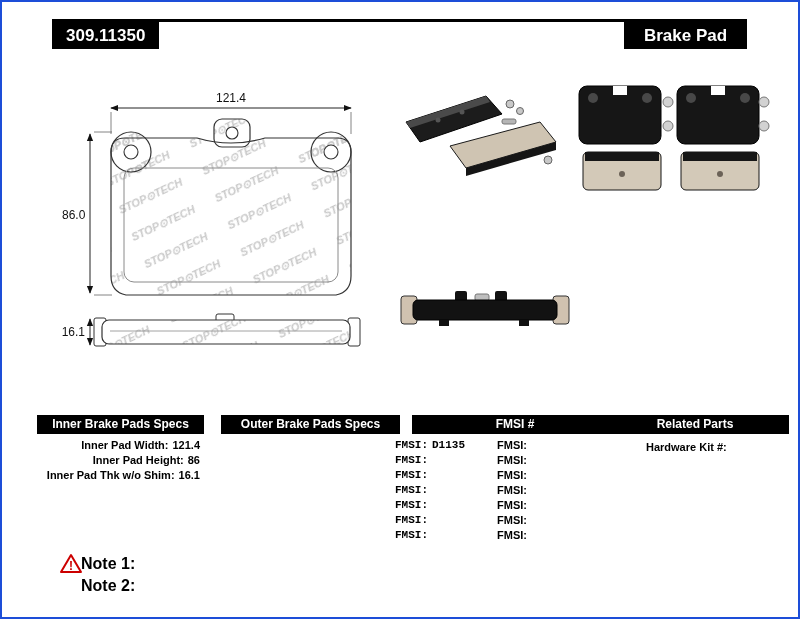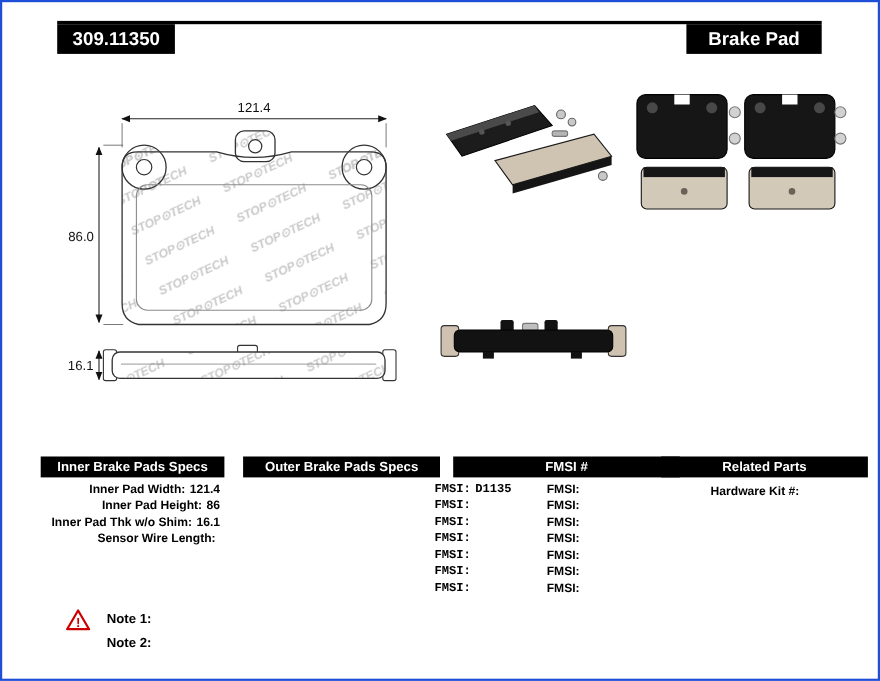--- a/index.html
+++ b/index.html
@@ -34,21 +34,21 @@
   .hd-fmsi    { left:410px; width:206px; }
   .hd-related { left:599px; width:188px; }
 
   .rows-inner { left:35px;  width:163px; text-align:right; }
   .rows-outer { left:206px; width:156px; text-align:right; }
   .rows-fmsi-left  { left:393px; width:98px;  text-align:left;font-family:Liberation Mono, monospace; }
   .rows-fmsi-right { left:495px; width:98px;  text-align:left; }
   .rows-related    { left:604px; width:158px; text-align:left; top:438px;margin-left:40px; }
 
   
-  .note-text { position:absolute; left:95px; font-size:12px; font-weight:bold; }
+  .note-text { position:absolute; left:79px; font-size:16px; font-weight:bold; }
   .note-1 { top:553px; }
   .note-2 { top:575px; }
 
   svg text { font-family:"Liberation Sans", sans-serif; }
 </style>
 </head>
 <body>
 
 <div class="page">
 
@@ -166,21 +166,20 @@
 
   <div class="spec-header hd-inner">Inner Brake Pads Specs</div>
   <div class="spec-header hd-outer">Outer Brake Pads Specs</div>
   <div class="spec-header hd-fmsi">FMSI #</div>
   <div class="spec-header hd-related">Related Parts</div>
 
   <div class="spec-rows rows-inner">
     <div class="spec-row"><span>Inner Pad Width:</span><span class="val">121.4</span></div>
     <div class="spec-row"><span>Inner Pad Height:</span><span class="val">86</span></div>
     <div class="spec-row"><span>Inner Pad Thk w/o Shim:</span><span class="val">16.1</span></div>
-    <div class="spec-row"><span>Sensor Wire Length:</span><span class="val"></span></div>
   </div>
 
 
   <div class="spec-rows rows-fmsi-left">
     <div class="spec-row"><span>FMSI:</span><span class="val">D1135</span></div>
     <div class="spec-row"><span>FMSI:</span><span class="val"></span></div>
     <div class="spec-row"><span>FMSI:</span><span class="val"></span></div>
     <div class="spec-row"><span>FMSI:</span><span class="val"></span></div>
     <div class="spec-row"><span>FMSI:</span><span class="val"></span></div>
     <div class="spec-row"><span>FMSI:</span><span class="val"></span></div>

